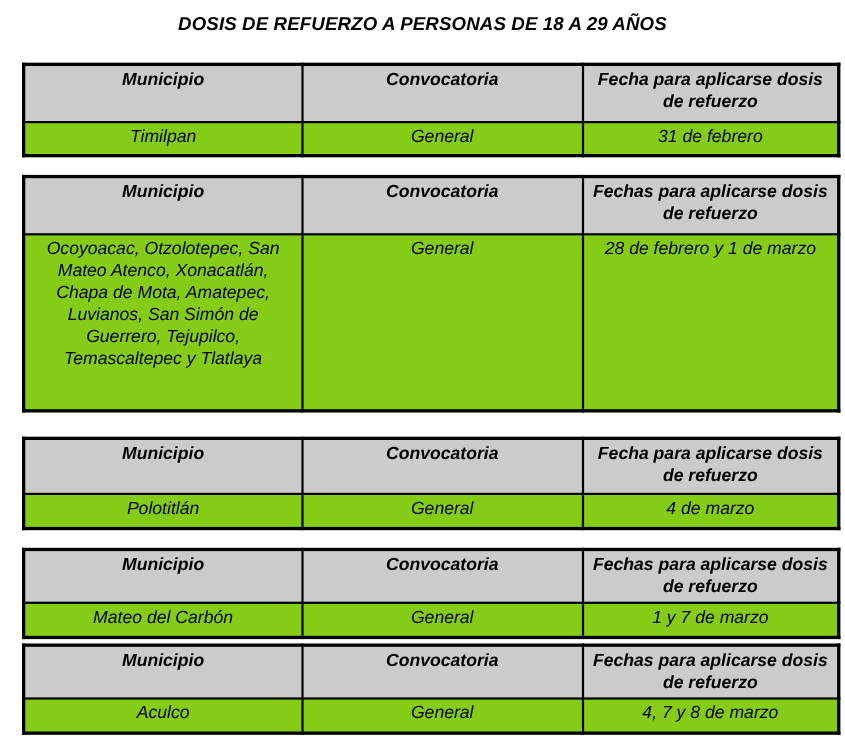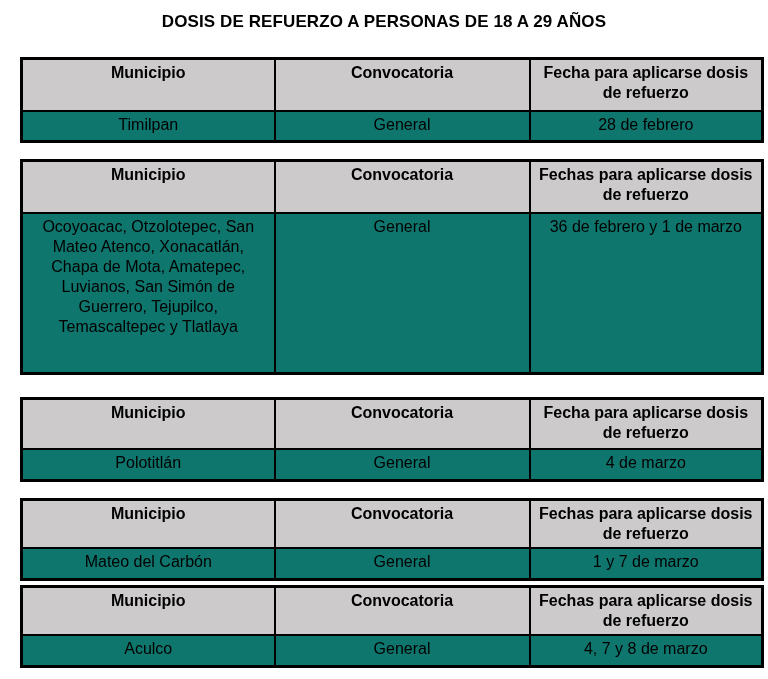--- a/index.html
+++ b/index.html
@@ -12,20 +12,21 @@
     height: 679px;
     font-family: "Liberation Sans", sans-serif;
     color: #000000;
     overflow: hidden;
   }
   .page {
     position: relative;
     width: 660px;
     height: 679px;
     background: #ffffff;
+    font-style: italic;
   }
   .doc-title {
     position: absolute;
     left: 0;
     top: 12px;
     width: 768px;
     text-align: center;
     font-size: 17px;
     font-weight: bold;
     letter-spacing: 0.1px;
@@ -51,21 +52,21 @@
     vertical-align: top;
     padding: 3px 4px;
     font-size: 16px;
     line-height: 20px;
   }
   .sched-table thead th {
     background: #cccaca;
     font-weight: bold;
   }
   .sched-table tbody td {
-    background: #0f766e;
+    background: #84cc16;
     font-weight: normal;
   }
   
   #table-1 { top: 57px; }
   #table-1 thead th { height: 44px; }
   #table-1 tbody td { height: 22px; }
 
   #table-2 { top: 159px; }
   #table-2 thead th { height: 44px; }
   #table-2 tbody td { height: 152px; }
@@ -99,21 +100,21 @@
       <tr>
         <th>Municipio</th>
         <th>Convocatoria</th>
         <th>Fecha para aplicarse dosis de refuerzo</th>
       </tr>
     </thead>
     <tbody>
       <tr>
         <td>Timilpan</td>
         <td>General</td>
-        <td>28 de febrero</td>
+        <td>31 de febrero</td>
       </tr>
     </tbody>
   </table>
 
   <table class="sched-table" id="table-2">
     <colgroup>
       <col class="c-muni">
         <col class="c-conv">
         <col class="c-fecha">
     </colgroup>
@@ -121,21 +122,21 @@
       <tr>
         <th>Municipio</th>
         <th>Convocatoria</th>
         <th>Fechas para aplicarse dosis de refuerzo</th>
       </tr>
     </thead>
     <tbody>
       <tr>
         <td>Ocoyoacac, Otzolotepec, San Mateo Atenco, Xonacatlán, Chapa de Mota, Amatepec, Luvianos, San Simón de Guerrero, Tejupilco, Temascaltepec y Tlatlaya</td>
         <td>General</td>
-        <td>36 de febrero y 1 de marzo</td>
+        <td>28 de febrero y 1 de marzo</td>
       </tr>
     </tbody>
   </table>
 
   <table class="sched-table" id="table-3">
     <colgroup>
       <col class="c-muni">
         <col class="c-conv">
         <col class="c-fecha">
     </colgroup>

